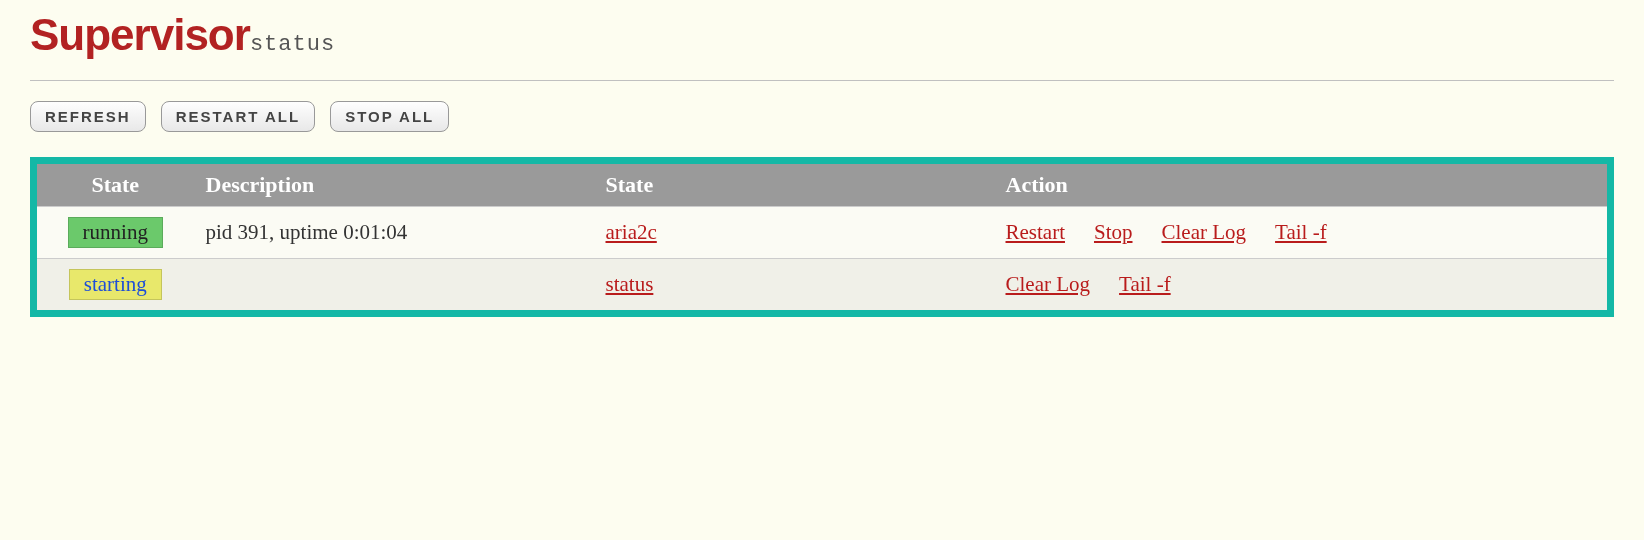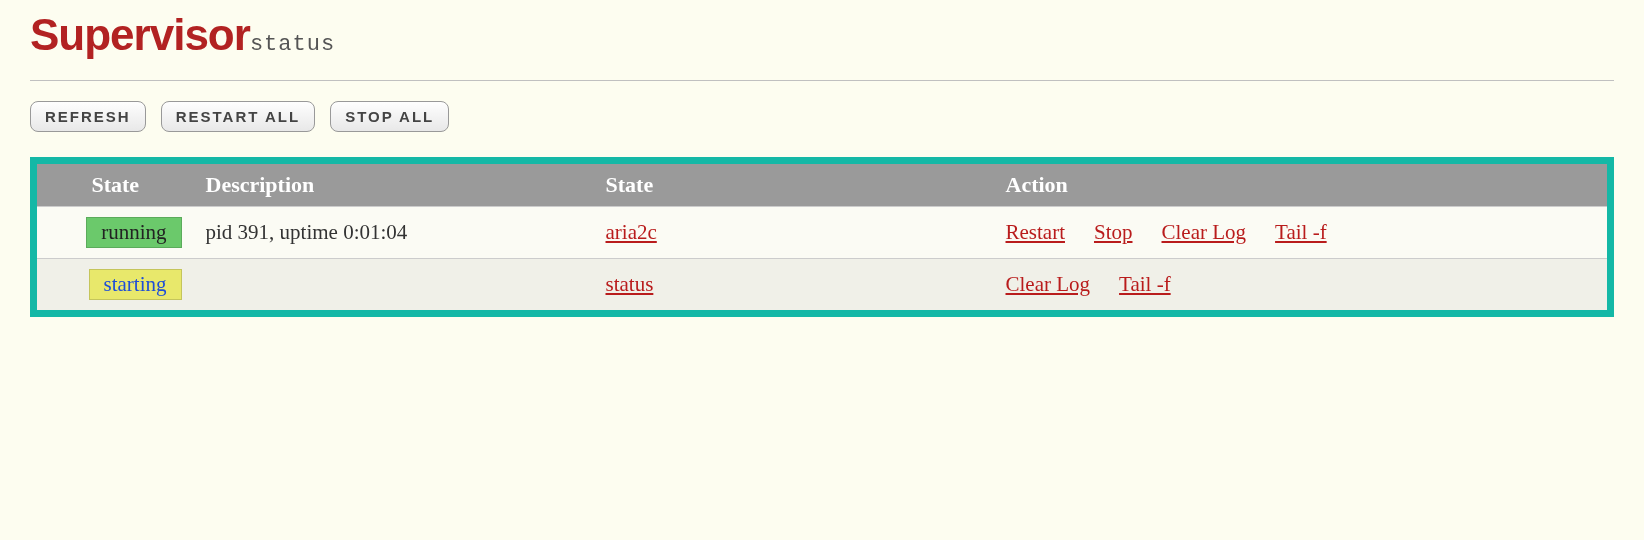--- a/index.html
+++ b/index.html
@@ -87,21 +87,21 @@
     tbody tr:nth-child(even) {
       background-color: #f0f0e8;
     }
     tbody td {
       padding: 10px 12px;
       font-size: 21px;
       color: #333;
       vertical-align: middle;
     }
     td.state-cell {
-      text-align: right;
+      text-align: center;
     }
     .state-badge {
       display: inline-block;
       padding: 2px 14px;
       font-size: 21px;
       border: 1px solid rgba(0,0,0,0.15);
     }
     .state-running {
       background-color: #6bc96b;
       color: #222;

